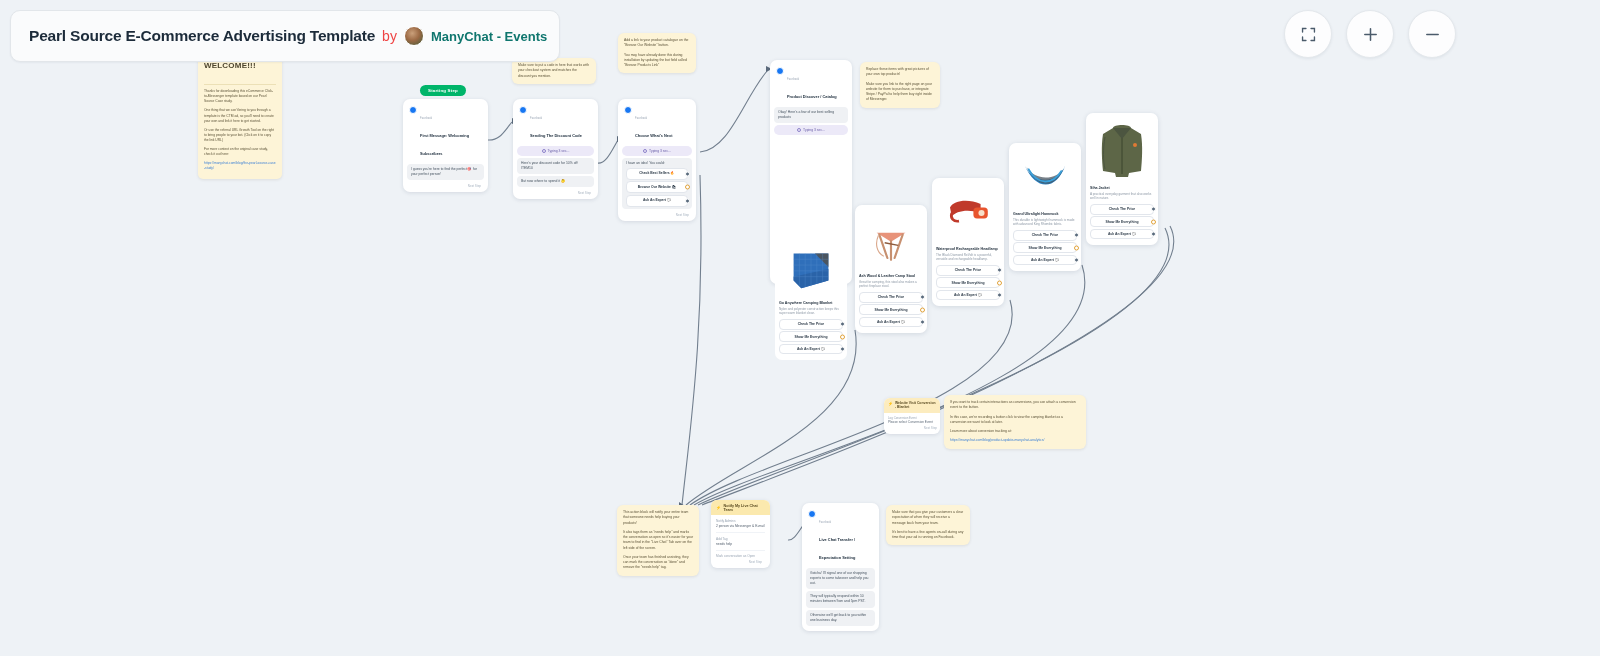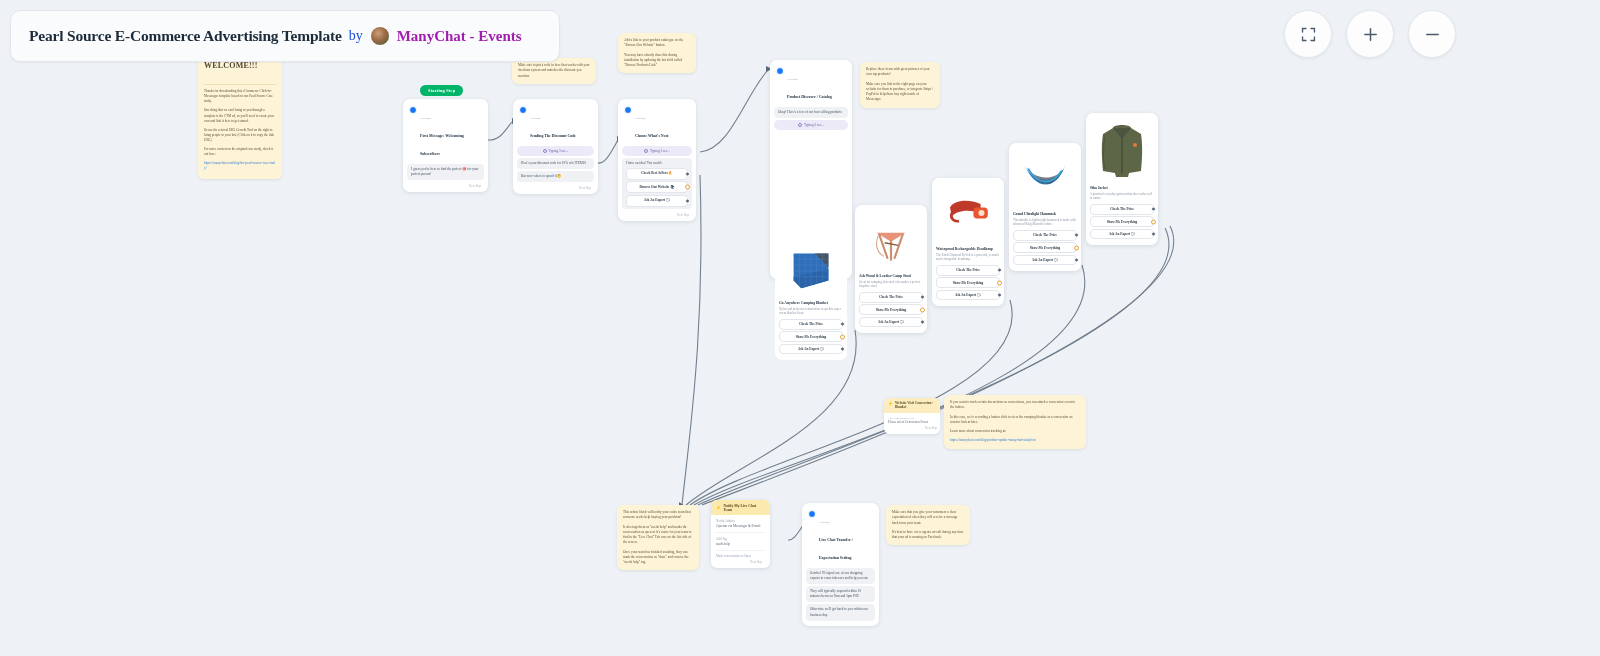--- a/index.html
+++ b/index.html
@@ -2,39 +2,39 @@
 <html><head>
 <meta charset="utf-8">
 <style>
   * { box-sizing: border-box; margin: 0; padding: 0; }
   html, body {
     width: 1600px; height: 656px;
     background: #eef2f6;
     font-family: "Liberation Sans", sans-serif;
     overflow: hidden;
   }
-  #canvas { position: relative; width: 1472px; height: 656px; background: #eef2f6; font-family: Liberation Serif, serif; }
+  #canvas { position: relative; width: 1472px; height: 656px; background: #eef2f6; }
 
   
   .title-bar {
     position: absolute; left: 10px; top: 10px;
     width: 550px; height: 52px;
     background: #fafbfc; border: 1px solid #e2e6ea; border-radius: 10px;
     display: flex; align-items: center; padding: 0 18px; gap: 7px;
     box-shadow: 0 1px 2px rgba(20,40,70,.05);
     z-index: 40;
   }
   .title-main { font-size: 15.5px; font-weight: 700; color: #1c2b3a; letter-spacing: -.2px; white-space: nowrap; }
-  .title-by { font-size: 14px; color: #1d4ed8; }
+  .title-by { font-size: 14px; color: #ef4444; }
   .avatar {
     width: 20px; height: 20px; border-radius: 50%;
     background: radial-gradient(circle at 40% 35%, #caa07b 0%, #9c6a45 45%, #3f5a38 100%);
     border: 1px solid #ffffff; flex: none;
   }
-  .title-author { font-size: 15px; font-weight: 700; color: #a21caf; white-space: nowrap; }
+  .title-author { font-size: 13px; font-weight: 700; color: #0f766e; white-space: nowrap; }
 
   
   .round-btns { position: absolute; right: 16px; top: 10px; display: flex; gap: 14px; z-index: 40; }
   .rbtn {
     width: 48px; height: 48px; border-radius: 50%;
     background: #fdfdfe; border: 1px solid #e4e8ec;
     display: flex; align-items: center; justify-content: center;
     box-shadow: 0 1px 3px rgba(20,40,70,.07); cursor: pointer;
     color: #4b5b6b;
   }

